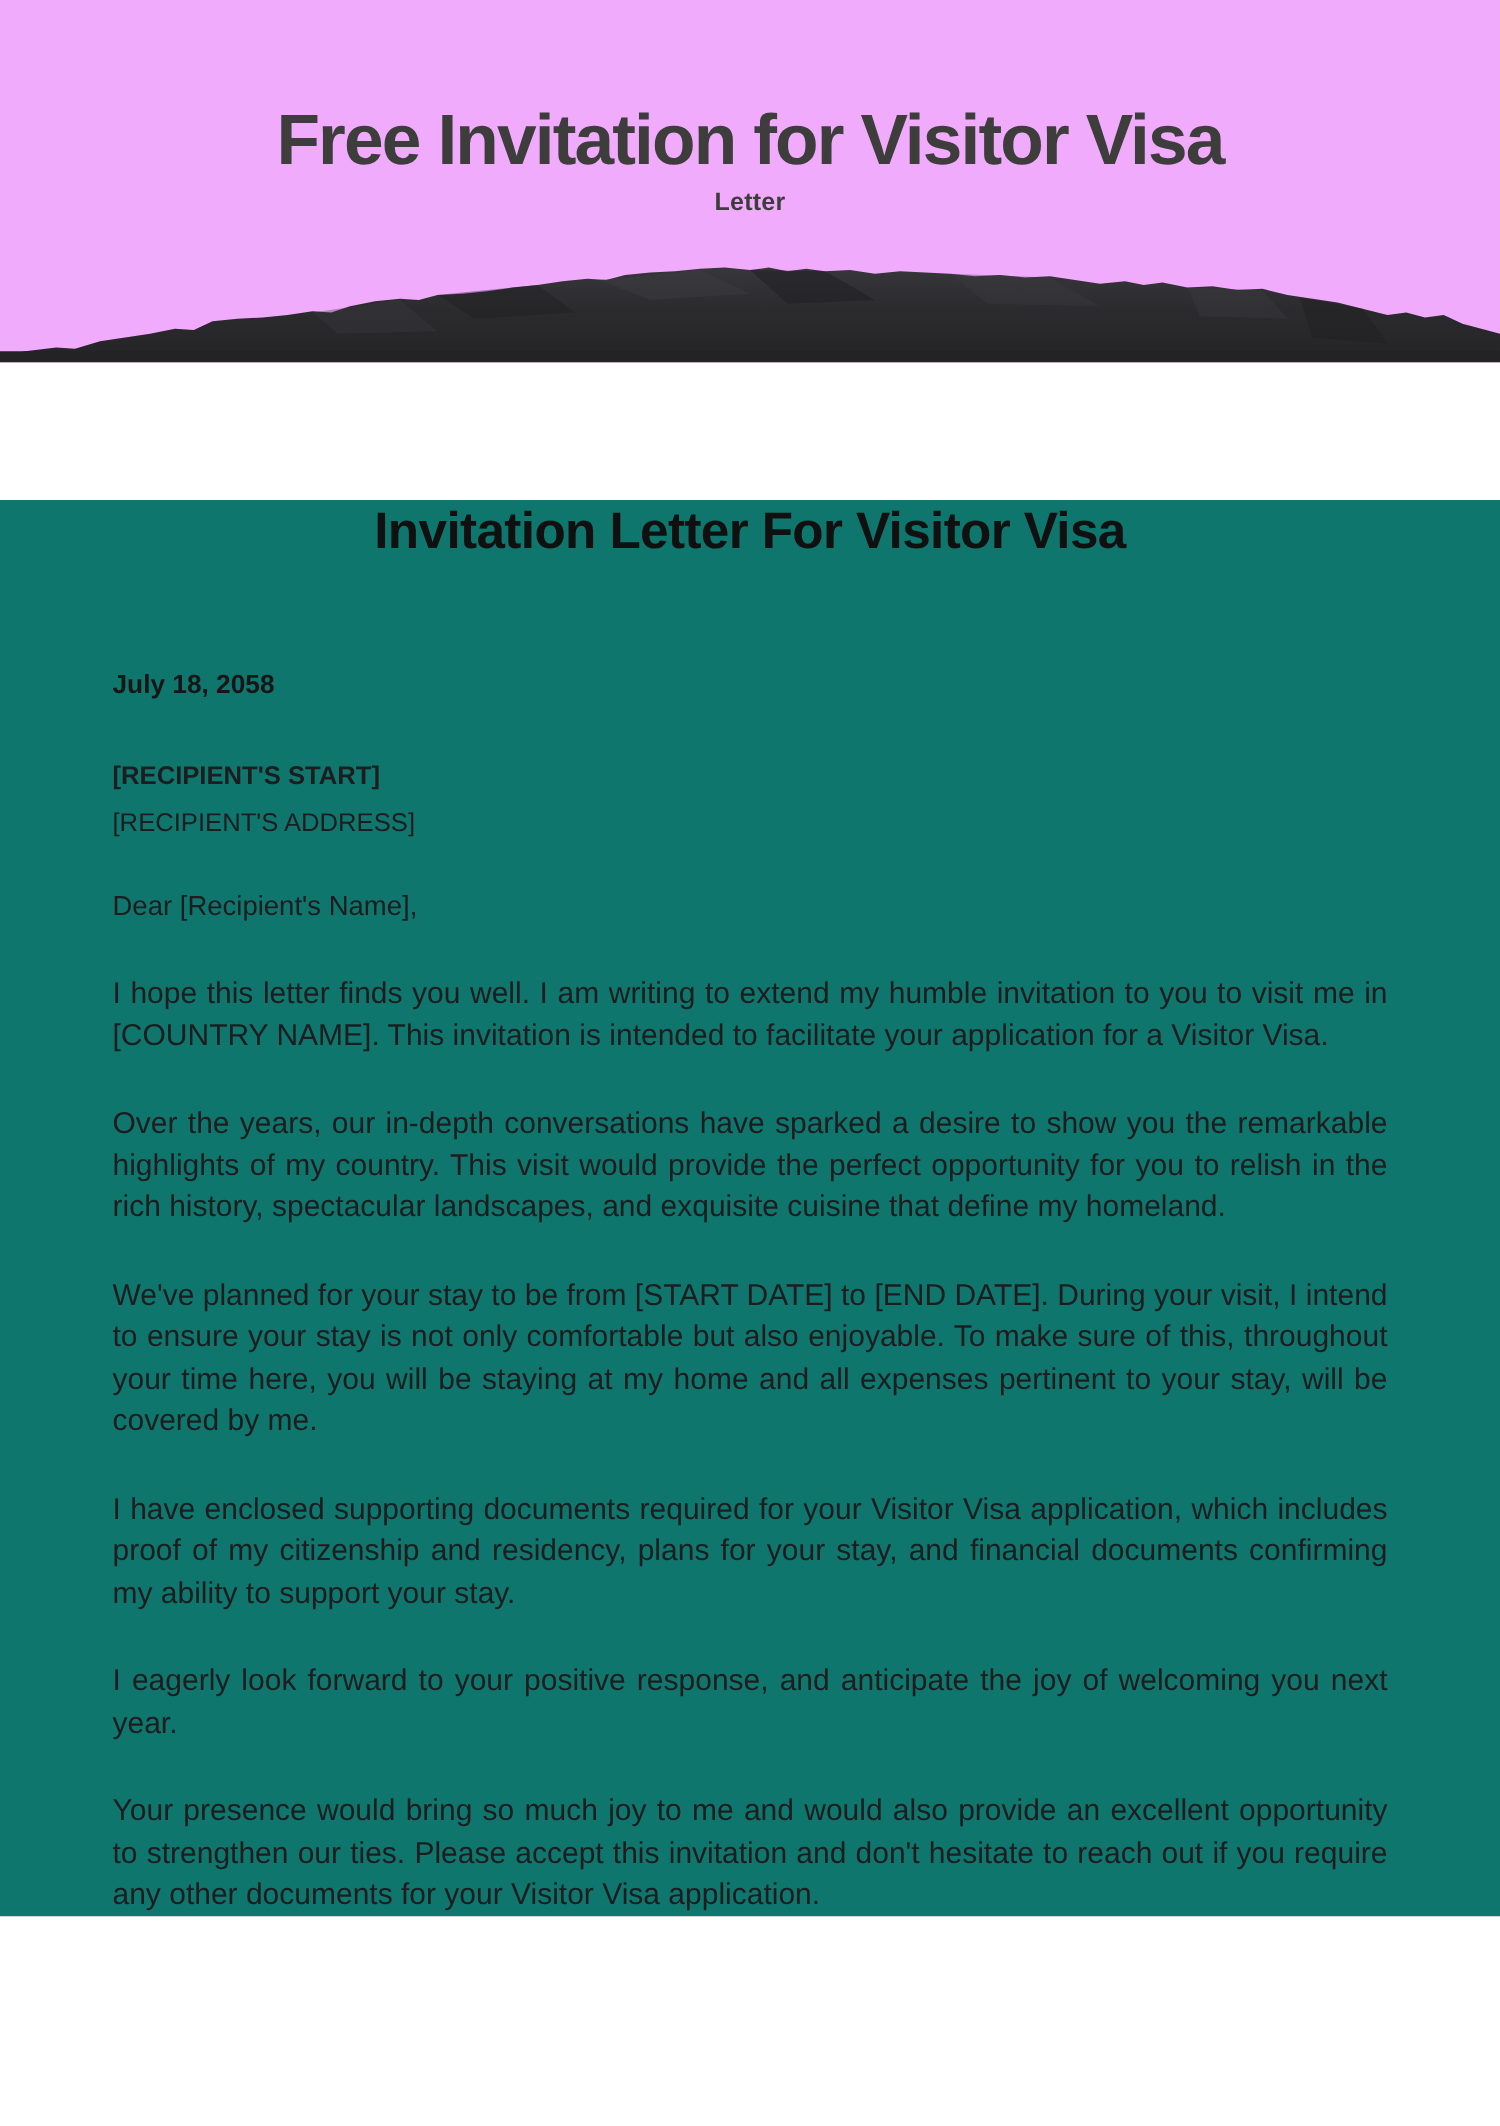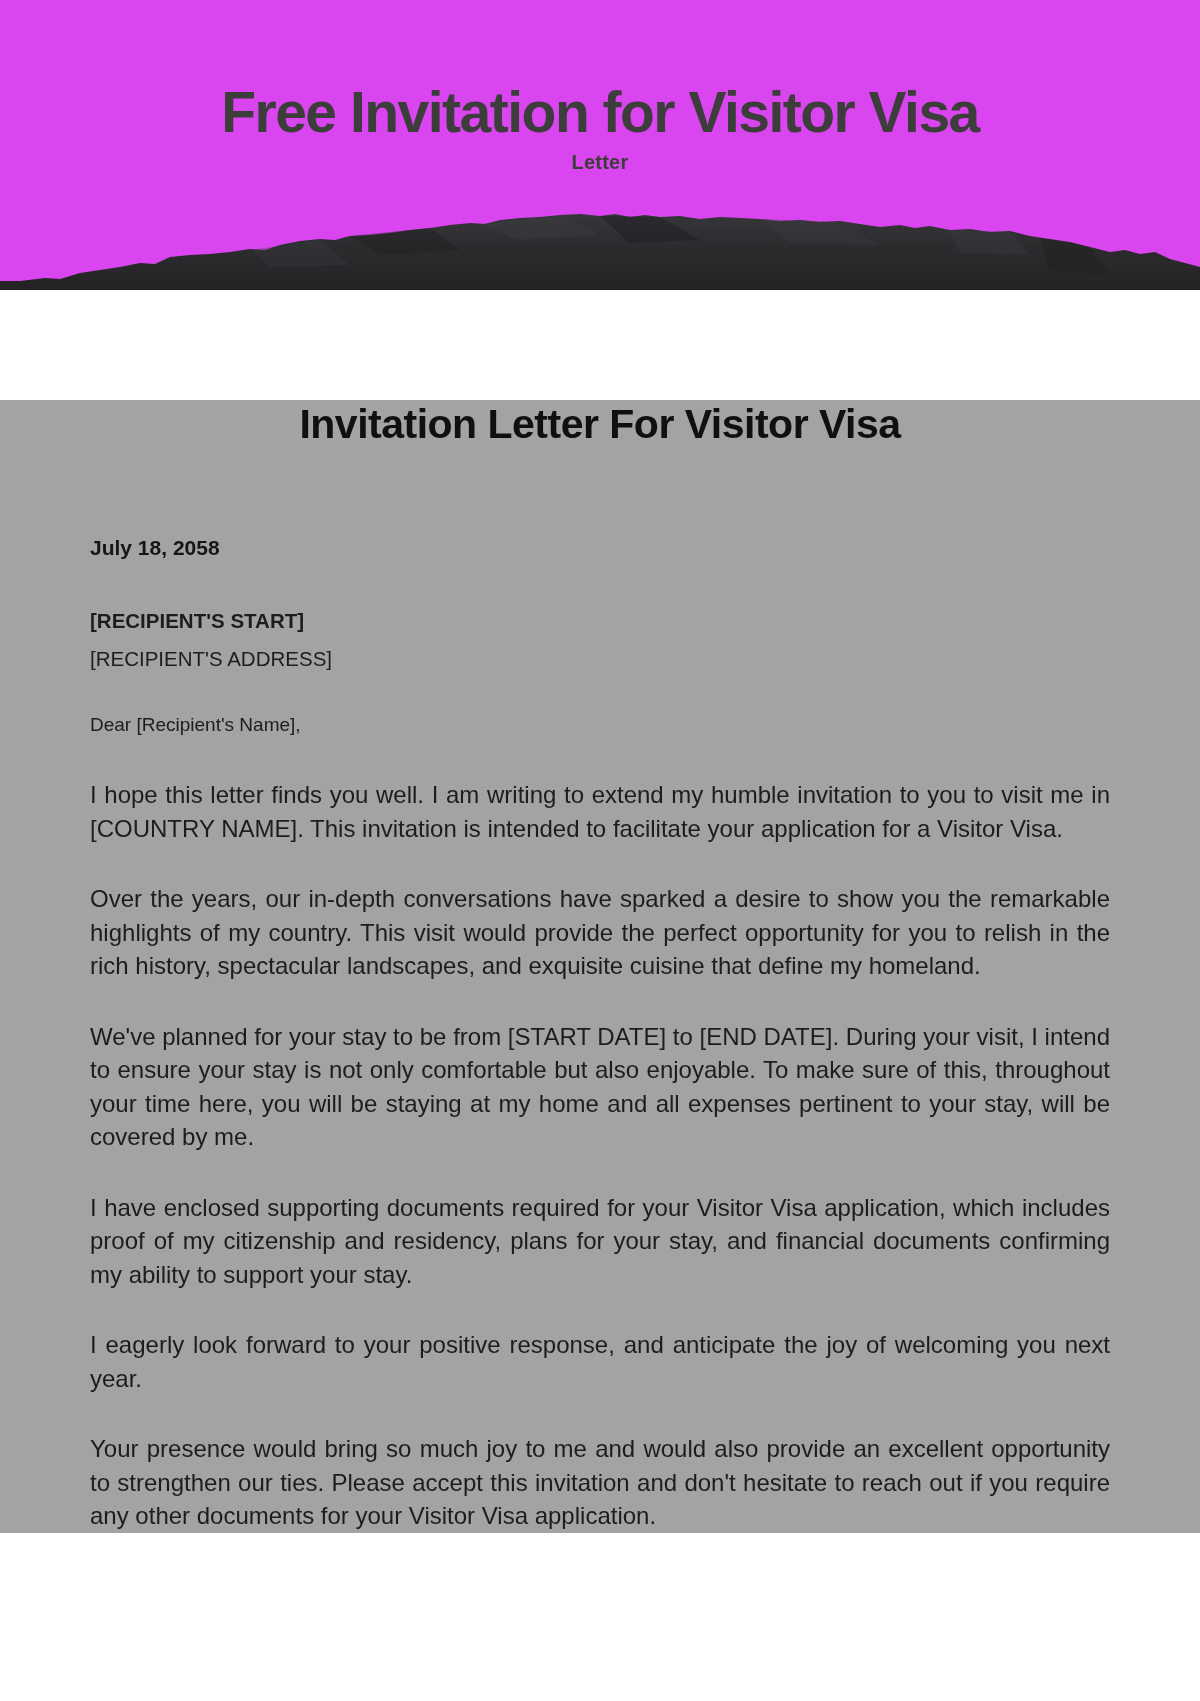--- a/index.html
+++ b/index.html
@@ -12,21 +12,21 @@
     height: 1701px;
     overflow: hidden;
     font-family: "Liberation Sans", sans-serif;
     color: #1d1d1f;
     position: relative;
   }
   
   .header {
     position: relative;
     height: 290px;
-    background: #d946ef;
+    background: #f0abfc;
     overflow: hidden;
   }
   .header-title {
     margin: 0;
     padding-top: 82px;
     text-align: center;
     font-size: 57px;
     line-height: 60px;
     font-weight: 700;
     letter-spacing: -1.5px;
@@ -44,21 +44,21 @@
     position: absolute;
     left: 0;
     bottom: 0;
     width: 1200px;
     height: 85px;
     display: block;
   }
   
   .letter {
     padding: 0 90px;
-    background: #a3a3a3;
+    background: #0f766e;
   }
   .doc-title {
     margin: 110px 0 0 0;
     text-align: center;
     font-size: 41px;
     line-height: 48px;
     font-weight: 700;
     letter-spacing: -0.5px;
     color: #101010;
   }
@@ -73,21 +73,21 @@
   }
   .recipient-block p {
     margin: 0;
     font-size: 20.5px;
     line-height: 38px;
     color: #1d1d1f;
   }
   .recipient-name { font-weight: 700; color: #141414; }
   .salutation {
     margin: 30px 0 0 0;
-    font-size: 19px;
+    font-size: 22px;
     line-height: 33px;
     color: #1d1d1f;
   }
   .body-para {
     margin: 37px 0;
     font-size: 24px;
     line-height: 33.5px;
     text-align: justify;
     color: #1d1d1f;
   }

